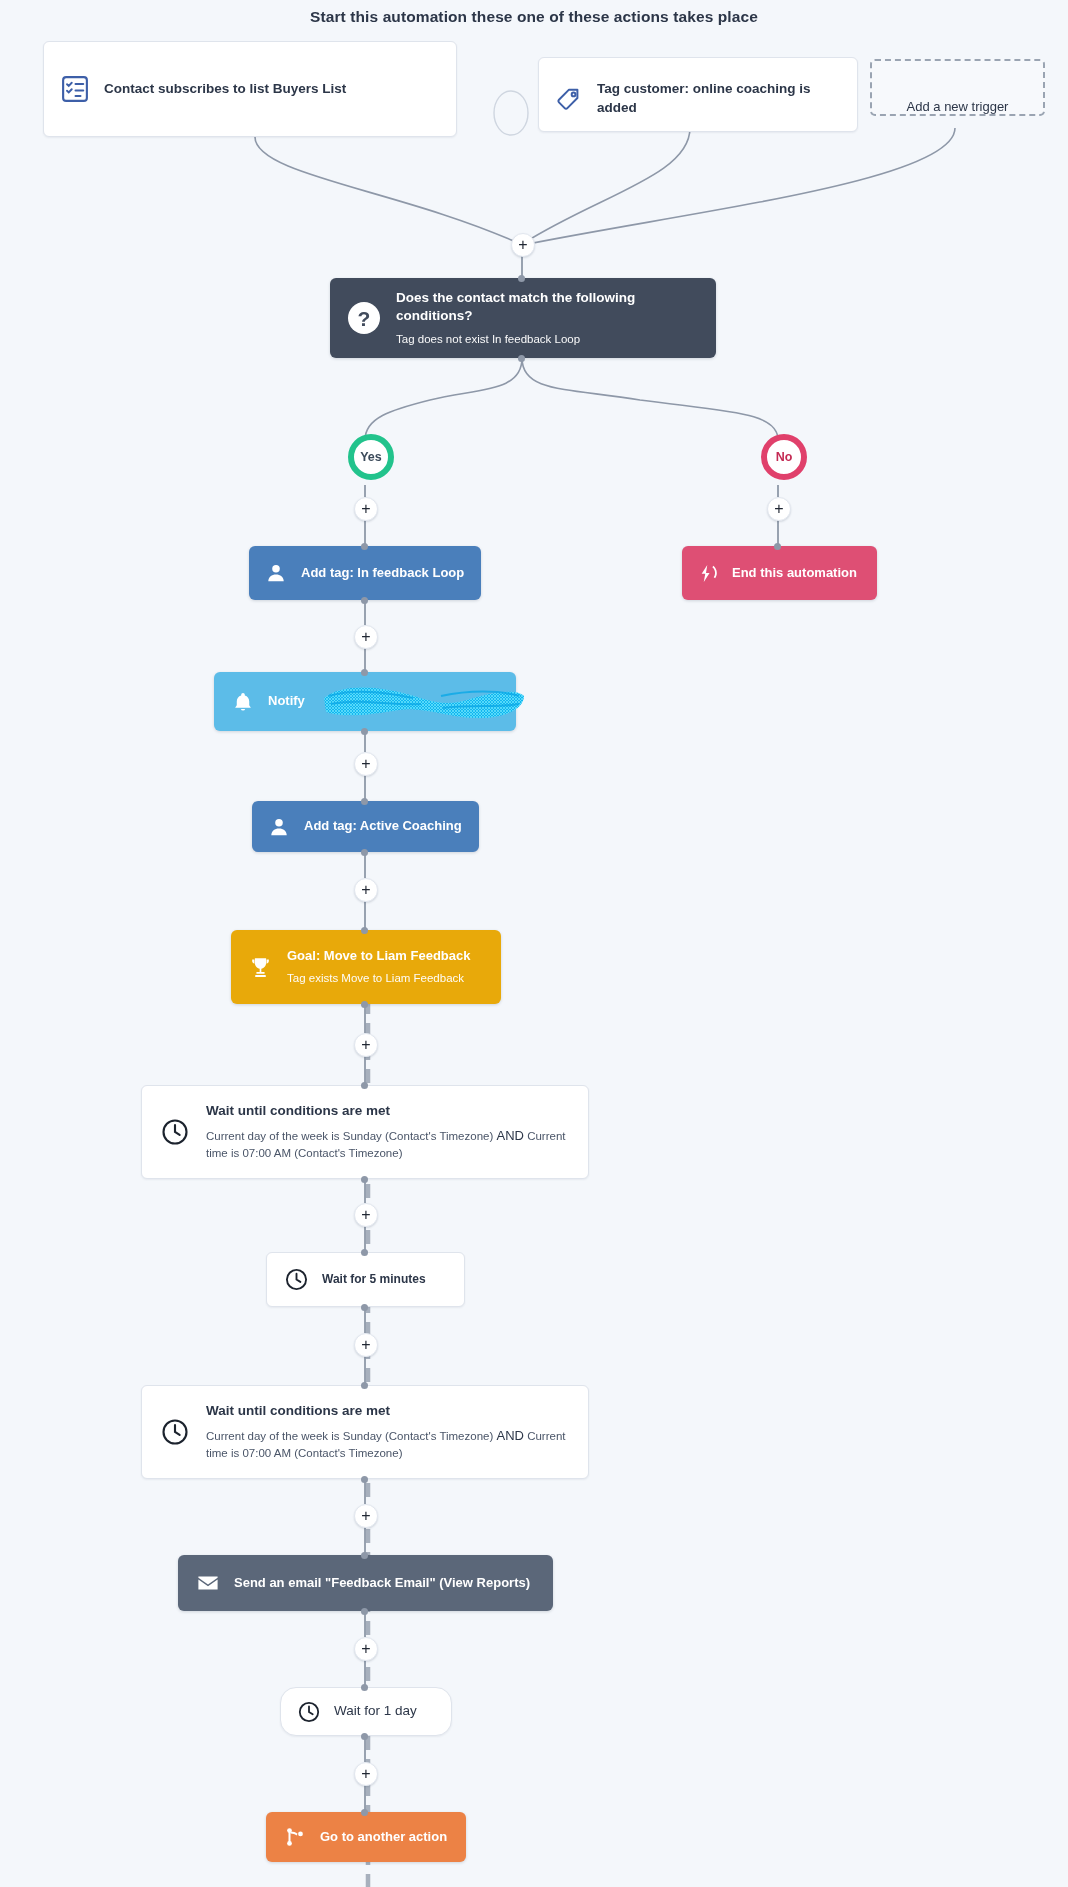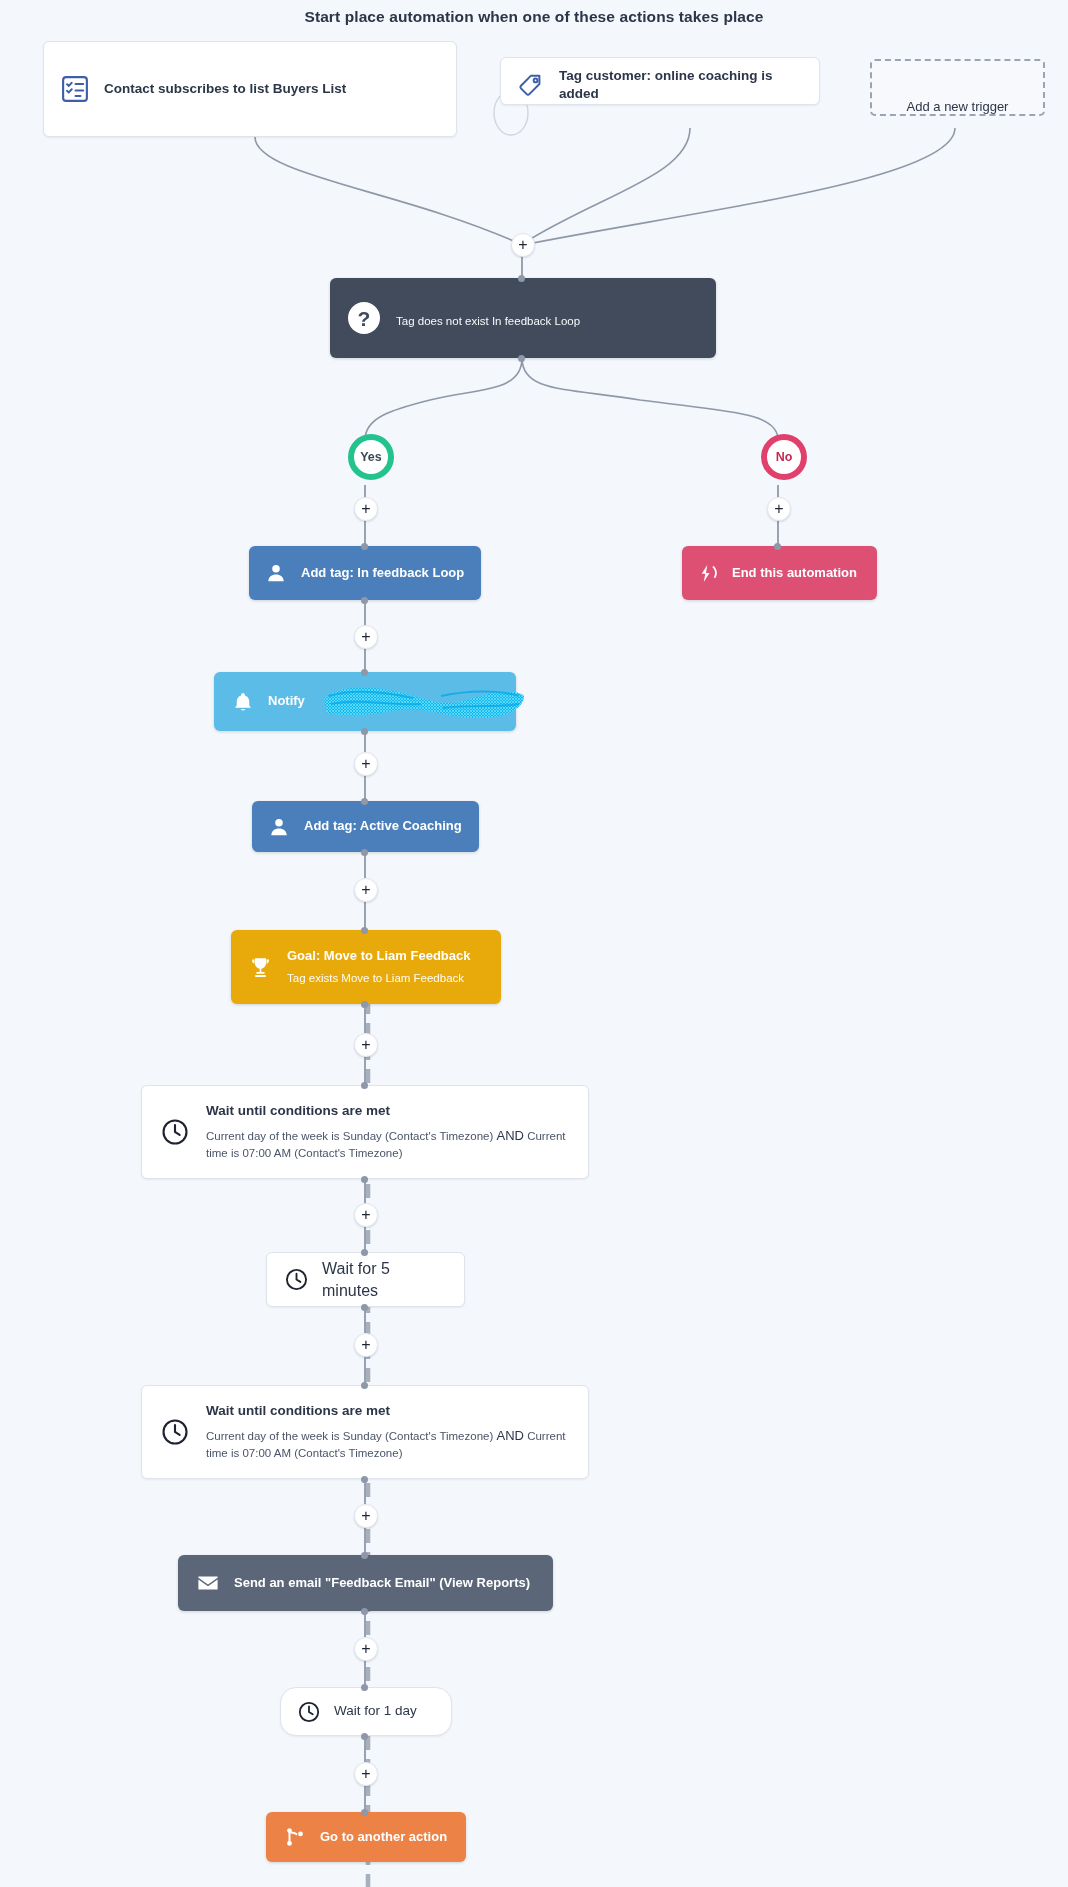--- a/index.html
+++ b/index.html
@@ -112,36 +112,36 @@
       <path d="M 365 1659 L 365 1687" stroke-width="1.8"></path>
       <path d="M 365 1735 L 365 1762" stroke-width="1.8"></path>
       <path d="M 365 1784 L 365 1812" stroke-width="1.8"></path>
 
       <path d="M 368 1000 L 368 1887" stroke="#8e98a8" stroke-width="4.5" stroke-dasharray="14 9" opacity=".75"></path>
     </g>
 
     <ellipse cx="511" cy="113" rx="17" ry="22" fill="none" stroke="#cfd6e0" stroke-width="1.4"></ellipse>
   </svg>
 
-  <div class="page-title">Start place automation when one of these actions takes place</div>
+  <div class="page-title">Start this automation these one of these actions takes place</div>
 
   <div class="node card" style="left:9px;top:41px;width:414px;height:96px;padding:10px 14px 10px 12px;margin-left:34px;">
     <span class="ico" style="width:38px;height:38px;">
       <svg class="svg-ico" width="30" height="30" viewBox="0 0 24 24" fill="none" stroke="#3d5fa8" stroke-width="1.7">
         <rect x="2.5" y="2.5" width="19" height="19" rx="2.4"></rect>
         <path d="M5.6 8.2l1.4 1.4 2.4-2.6M5.6 13.4l1.4 1.4 2.4-2.6" stroke-width="1.5" stroke-linecap="round"></path>
         <path d="M12.4 8h6.2M12.4 13.2h6.2M12.4 17.6h4" stroke-width="1.6" stroke-linecap="round"></path>
       </svg>
     </span>
     <span class="txt" style="padding-left:10px;">
       <div class="ttl">Contact subscribes to list Buyers List</div>
     </span>
   </div>
 
-  <div class="node card" style="left:500px;top:57px;width:320px;height:48px;padding:8px 14px 0 12px;">
+  <div class="node card" style="left:538px;top:57px;width:320px;height:75px;padding:8px 14px 0 12px;">
     <span class="ico" style="width:36px;height:36px;">
       <svg class="svg-ico" width="28" height="28" viewBox="0 0 24 24" fill="none" stroke="#3d5fa8" stroke-width="1.7" stroke-linejoin="round">
         <path d="M3.4 12.6L12 4h7.2v7.2l-8.6 8.6a1.6 1.6 0 01-2.3 0l-4.9-4.9a1.6 1.6 0 010-2.3z"></path>
         <circle cx="15.9" cy="8.1" r="1.6"></circle>
       </svg>
     </span>
     <span class="ttl" style="padding-left:10px;">Tag customer: online coaching is added</span>
   </div>
 
   <div class="node dashed-add" style="left:870px;top:59px;width:175px;height:57px;align-items:flex-end;">
@@ -152,20 +152,21 @@
 
   <div class="dot" style="left:518px;top:275px;"></div>
   <div class="node pill" style="left:330px;top:278px;width:386px;height:80px;background:#414b5c;padding:0 16px 0 14px;">
     <span class="ico" style="width:40px;height:40px;">
       <svg class="svg-ico" width="34" height="34" viewBox="0 0 34 34">
         <circle cx="17" cy="17" r="16" fill="#ffffff"></circle>
         <text x="17" y="24.5" text-anchor="middle" font-family="Liberation Sans, sans-serif" font-size="21" font-weight="bold" fill="#414b5c">?</text>
       </svg>
     </span>
     <span class="txt" style="padding-left:12px;">
+      <div class="ttl" style="font-size:13.5px;">Does the contact match the following conditions?</div>
       <div class="sub" style="margin-top:6px;">Tag does not exist In feedback Loop</div>
     </span>
   </div>
   <div class="dot" style="left:518px;top:355px;"></div>
 
   <div class="branch yes" style="left:348px;top:434px;">
     <span>Yes</span>
   </div>
   <div class="branch no" style="left:761px;top:434px;">
     <span>No</span>
@@ -281,21 +282,21 @@
   <div class="plus" style="left:354px;top:1203px;"></div>
 
   <div class="dot" style="left:361px;top:1249px;"></div>
   <div class="node card" style="left:266px;top:1252px;width:199px;height:55px;padding:0 14px 0 14px;">
     <span class="ico" style="width:30px;height:30px;">
       <svg class="svg-ico" width="25" height="25" viewBox="0 0 24 24" fill="none" stroke="#1c232e" stroke-width="1.8">
         <circle cx="12" cy="12" r="9.2"></circle>
         <path d="M12 6.5V12l3.7 2.3" stroke-linecap="round"></path>
       </svg>
     </span>
-    <span class="ttl" style="padding-left:11px;font-weight:normal;font-size:16px;">Wait for 5 minutes</span>
+    <span class="ttl" style="padding-left:11px;font-weight:bold;font-size:12px;">Wait for 5 minutes</span>
   </div>
   <div class="dot" style="left:361px;top:1304px;"></div>
 
   <div class="plus" style="left:354px;top:1333px;"></div>
 
   <div class="dot" style="left:361px;top:1382px;"></div>
   <div class="node card" style="left:141px;top:1385px;width:448px;height:94px;padding:0 16px 0 14px;">
     <span class="ico" style="width:38px;height:38px;">
       <svg class="svg-ico" width="30" height="30" viewBox="0 0 24 24" fill="none" stroke="#1c232e" stroke-width="1.7">
         <circle cx="12" cy="12" r="9.2"></circle>

